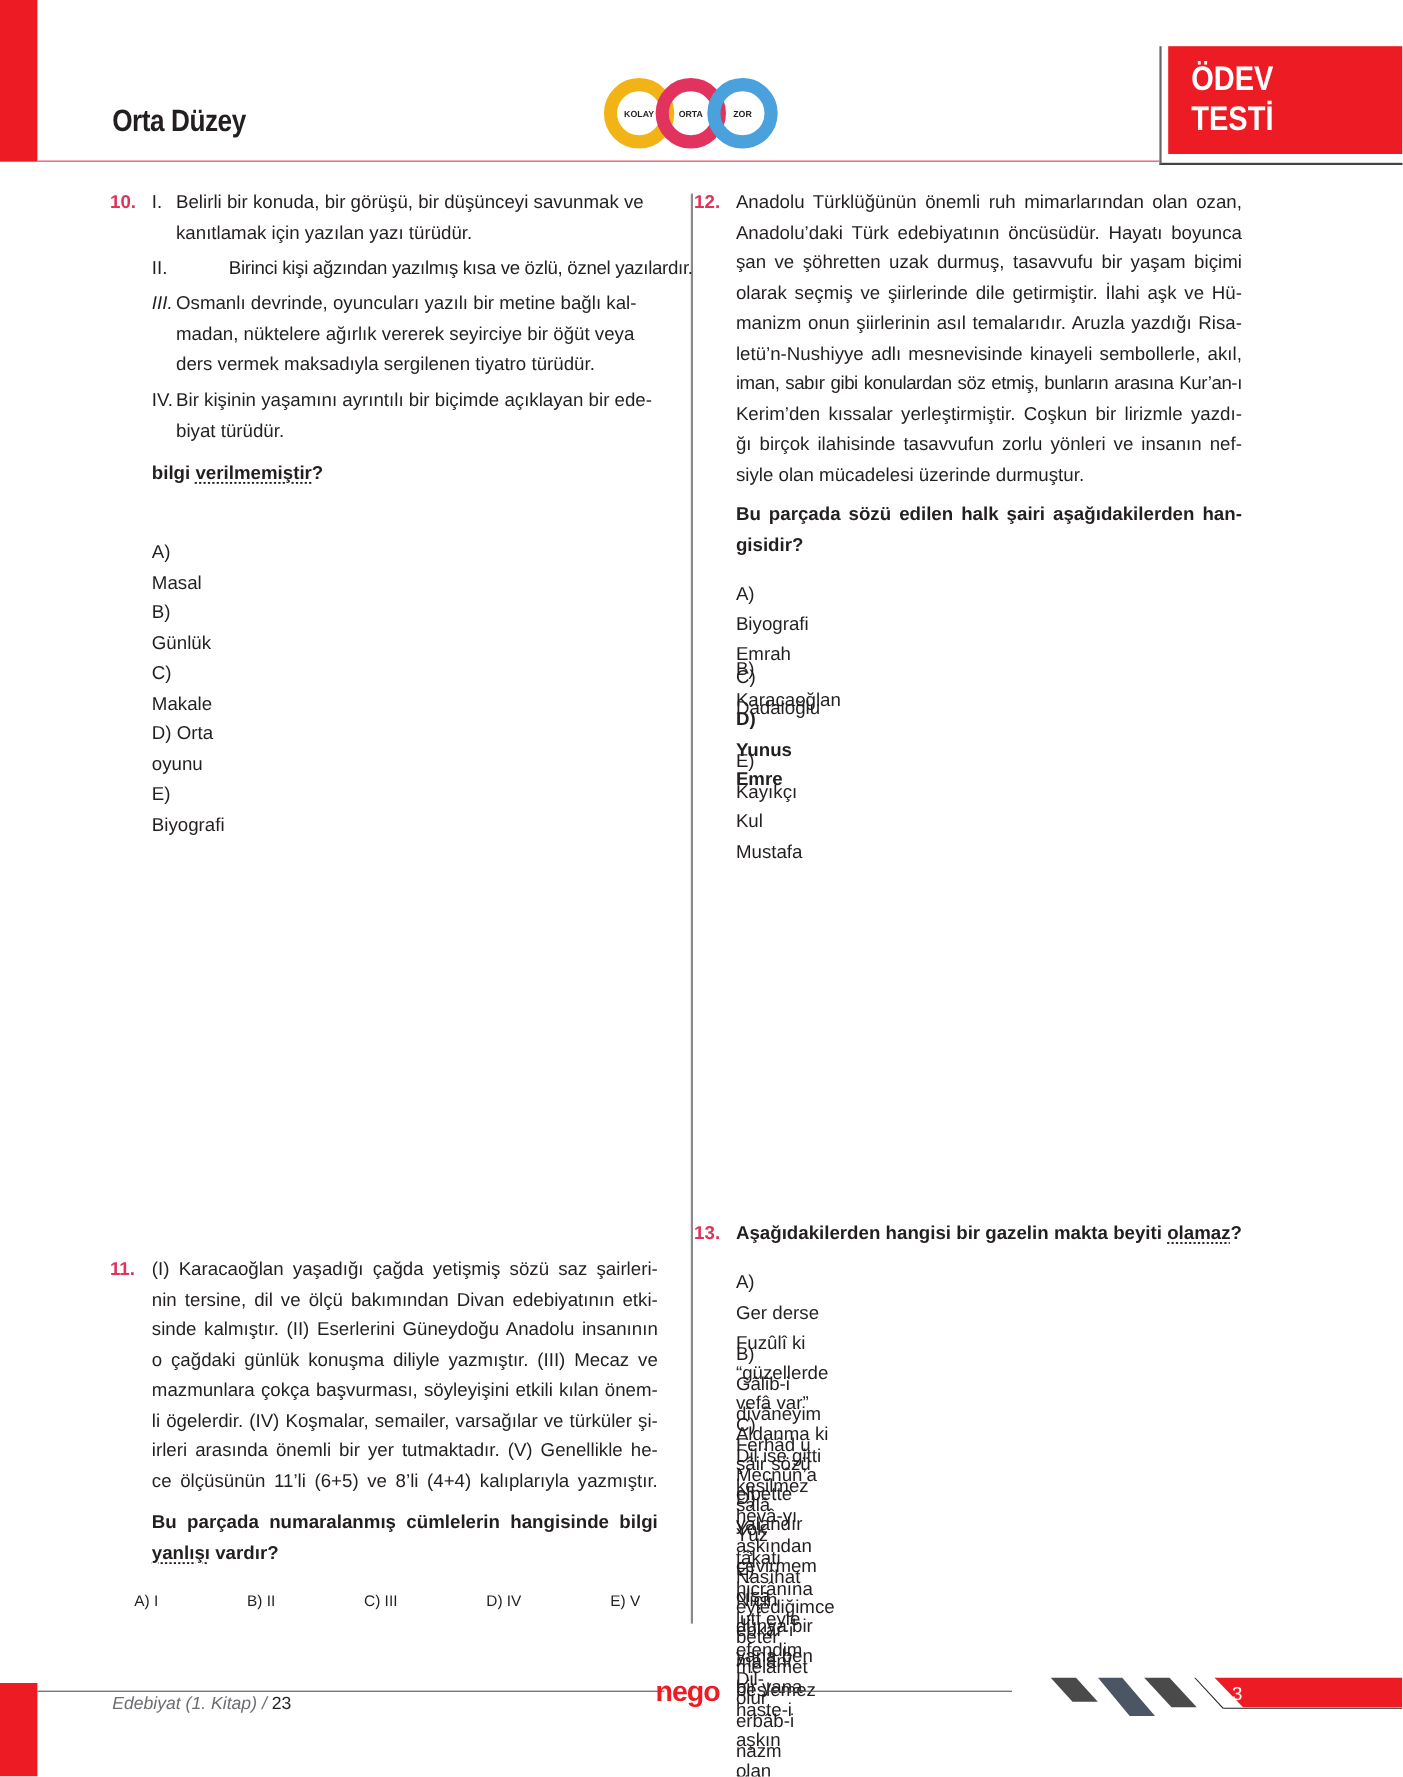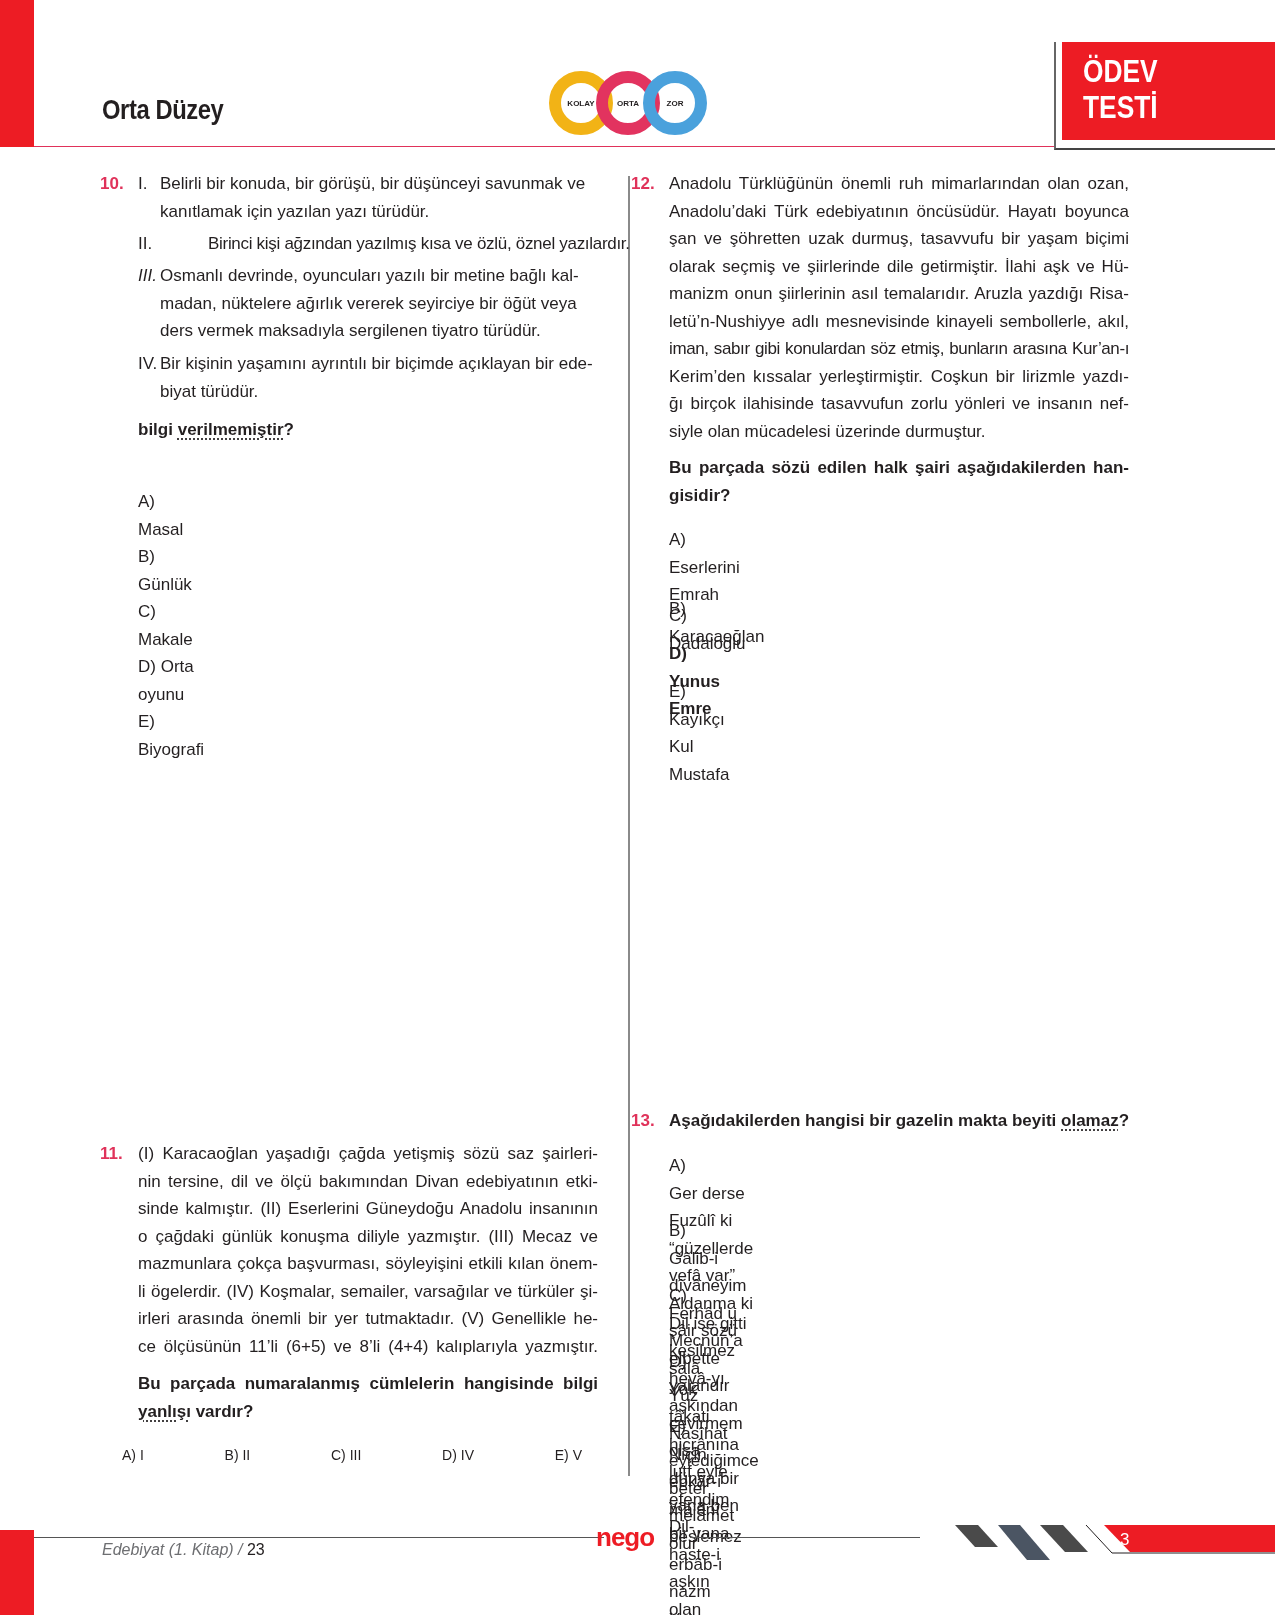--- a/index.html
+++ b/index.html
@@ -136,21 +136,21 @@
     <div class="jl" style="letter-spacing:-0.4px;">iman, sabır gibi konulardan söz etmiş, bunların arasına Kur’an-ı</div>
     <div class="jl">Kerim’den kıssalar yerleştirmiştir. Coşkun bir lirizmle yazdı-</div>
     <div class="jl">ğı birçok ilahisinde tasavvufun zorlu yönleri ve insanın nef-</div>
     <div>siyle olan mücadelesi üzerinde durmuştur.</div>
   </div>
   <div class="bold" style="position:absolute;left:669px;top:454px;width:460px;">
     <div class="jl">Bu parçada sözü edilen halk şairi aşağıdakilerden han-</div>
     <div>gisidir?</div>
   </div>
   <div>
-    <div class="opt" style="left:669px;top:526px;"><span class="opt-letter">A)</span><span>Eserlerini Emrah</span></div>
+    <div class="opt" style="left:669px;top:526px;"><span class="opt-letter">A)</span><span>Biyografi Emrah</span></div>
     <div class="opt" style="left:669px;top:564px;margin-top:31px;"><span class="opt-letter">B)</span><span>Karacaoğlan</span></div>
     <div class="opt" style="left:669px;top:602px;"><span class="opt-letter">C)</span><span>Dadaloğlu</span></div>
     <div class="opt" style="left:669px;top:640px;font-weight:bold;"><span class="opt-letter">D)</span><span>Yunus Emre</span></div>
     <div class="opt" style="left:669px;top:678px;"><span class="opt-letter">E)</span><span>Kayıkçı Kul Mustafa</span></div>
   </div>
 </div>
 
 <div class="q" style="left:0;top:0;">
   <span class="qnum" style="left:631px;top:1107px;">13.</span>
   <div class="bold" style="position:absolute;left:669px;top:1107px;width:470px;white-space:nowrap;">

